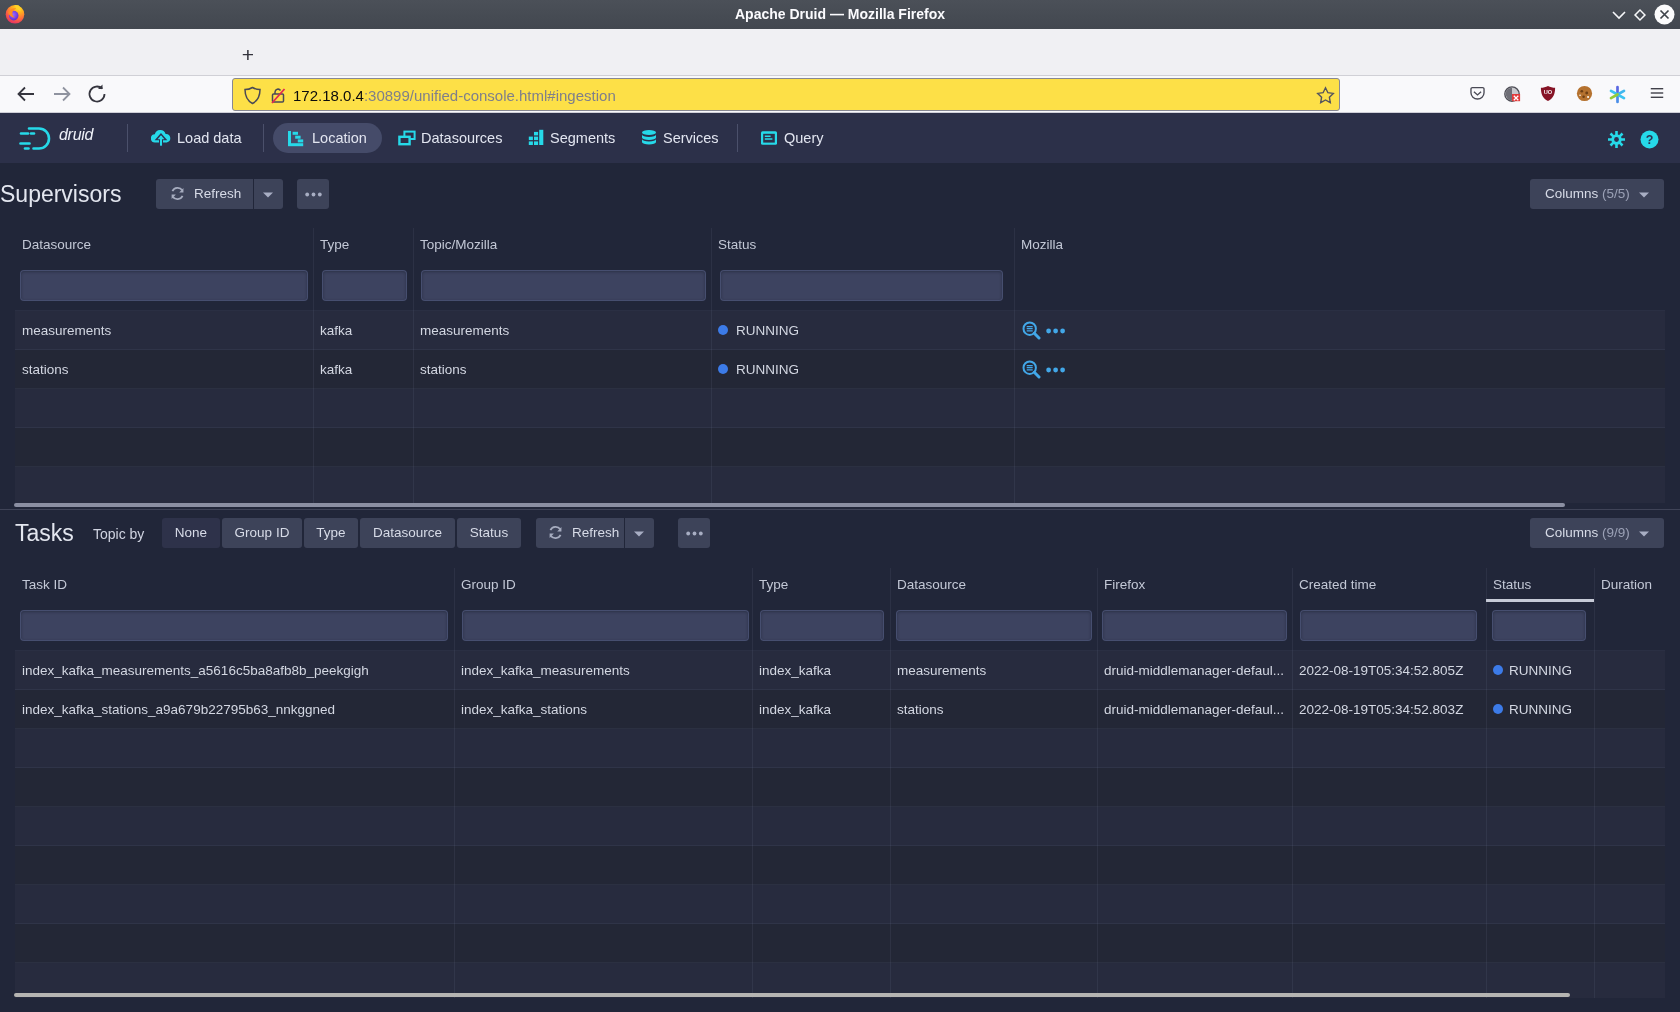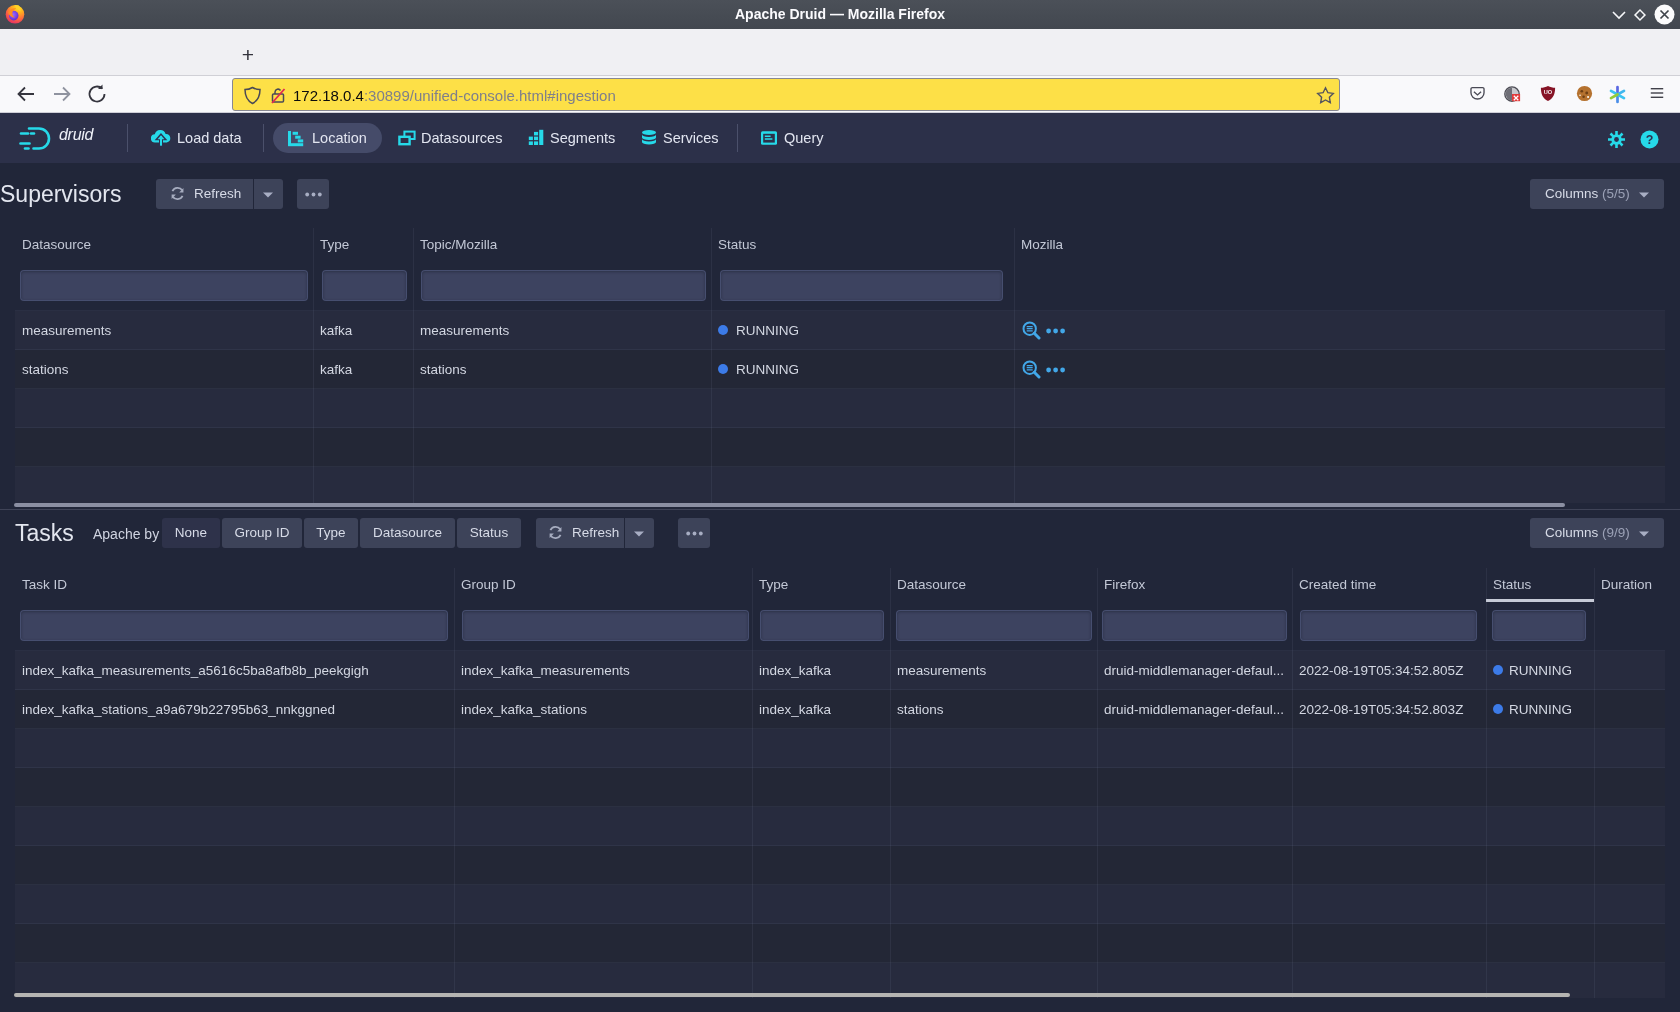--- a/index.html
+++ b/index.html
@@ -360,21 +360,21 @@
 
   <div class="vline" style="left:298px"></div>
   <div class="vline" style="left:398px"></div>
   <div class="vline" style="left:696px"></div>
   <div class="vline" style="left:999px"></div>
 </div>
 <div class="scrollbar" style="left:14px;top:503px;width:1551px;background:#8b8fa2"></div>
 <div class="hline" style="top:509px;background:#3f4357"></div>
 
 <div class="abs sectitle" style="left:15px;top:520px">Tasks</div>
-<div class="abs" style="left:93px;top:526px;font-size:14px;color:#d0d4e1">Apache by</div>
+<div class="abs" style="left:93px;top:526px;font-size:14px;color:#d0d4e1">Topic by</div>
 <div class="abs btn dark" style="left:162px;top:518px;width:58px;height:30px">
     <div class="ctr">None</div>
   </div>
 <div class="abs btn" style="left:222px;top:518px;width:80px;height:30px">
     <div class="ctr">Group ID</div>
   </div>
 <div class="abs btn" style="left:304px;top:518px;width:54px;height:30px">
     <div class="ctr">Type</div>
   </div>
 <div class="abs btn" style="left:360px;top:518px;width:95px;height:30px">

